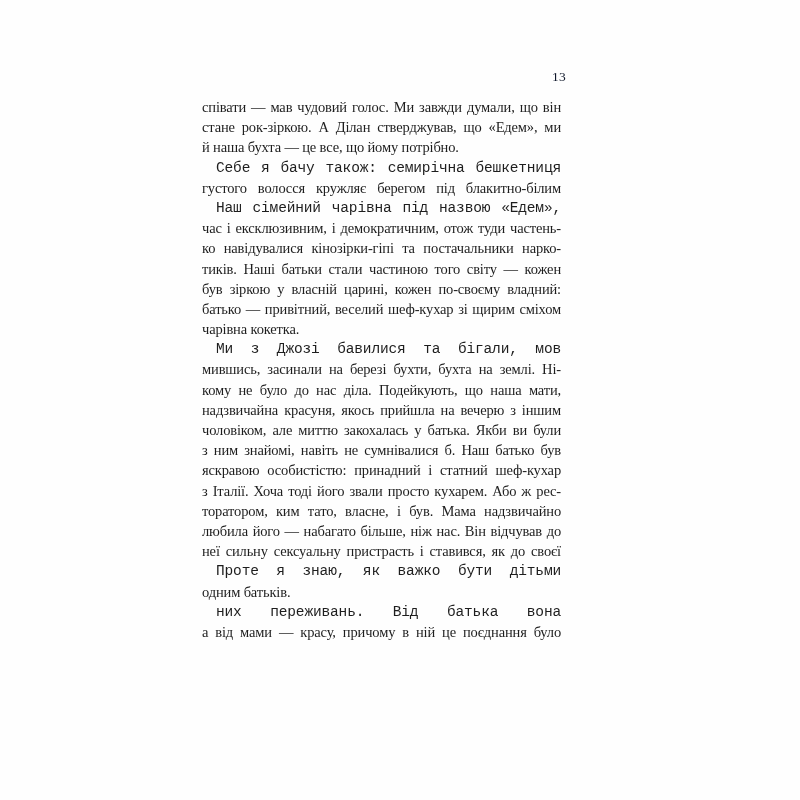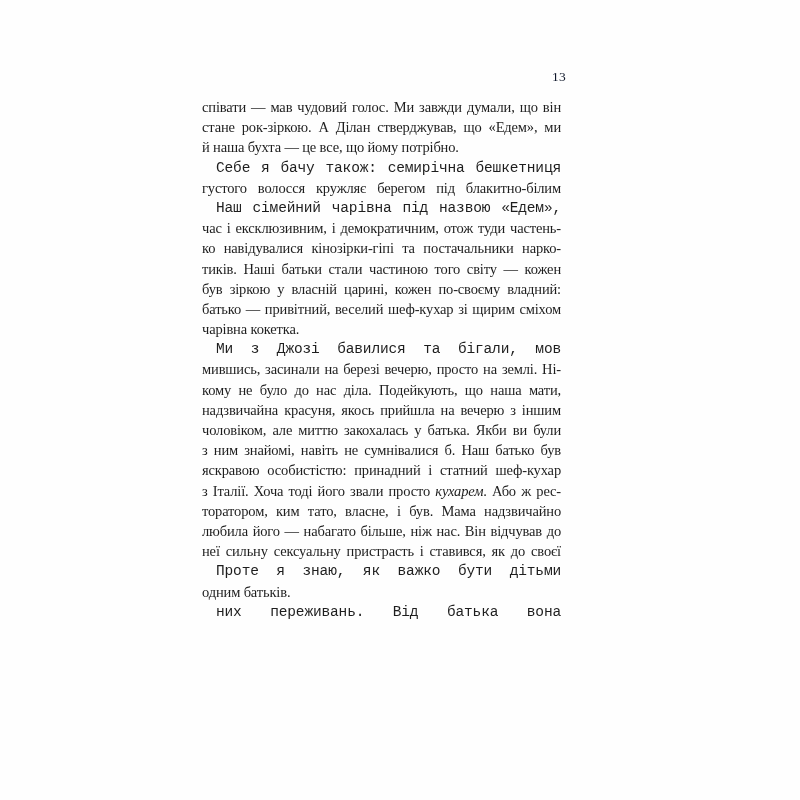--- a/index.html
+++ b/index.html
@@ -46,21 +46,21 @@
     text-align-last: justify;
     white-space: normal;
   }
   .line.endpara {
     text-align-last: left;
   }
   .para.indented .line:first-child {
     text-indent: 14px;
     font-family: Liberation Mono, monospace;
   }
-  .it { font-style: italic; }
+  .it { }
 </style>
 </head>
 <body>
 
 <div class="book-page">
   <div class="folio">13</div>
   <div class="text-block" id="text-block">
       <div class="para">
         <div class="line"><span>співати — мав чудовий голос. Ми завжди думали, що він</span></div>
         <div class="line"><span>стане рок-зіркою. А Ділан стверджував, що «Едем», ми</span></div>
@@ -74,32 +74,33 @@
         <div class="line"><span>Наш сімейний чарівна під назвою «Едем», був водно-</span></div>
         <div class="line"><span>час і ексклюзивним, і демократичним, отож туди частень-</span></div>
         <div class="line"><span>ко навідувалися кінозірки-гіпі та постачальники нарко-</span></div>
         <div class="line"><span>тиків. Наші батьки стали частиною того світу — кожен</span></div>
         <div class="line"><span>був зіркою у власній царині, кожен по-своєму владний:</span></div>
         <div class="line"><span>батько — привітний, веселий шеф-кухар зі щирим сміхом</span></div>
         <div class="line endpara"><span>чарівна кокетка.</span></div>
       </div>
       <div class="para indented">
         <div class="line"><span>Ми з Джозі бавилися та бігали, мов цуценята, а вто-</span></div>
-        <div class="line"><span>мившись, засинали на березі вечерю, просто на землі. Ні-</span></div>
+        <div class="line"><span>мившись, засинали на березі бухти, бухта на землі. Ні-</span></div>
         <div class="line"><span>кому не було до нас діла. Подейкують, що наша мати,</span></div>
         <div class="line"><span>надзвичайна красуня, якось прийшла на вечерю з іншим</span></div>
         <div class="line"><span>чоловіком, але миттю закохалась у батька. Якби ви були</span></div>
         <div class="line"><span>з ним знайомі, навіть не сумнівалися б. Наш батько був</span></div>
         <div class="line"><span>яскравою особистістю: принадний і статний шеф-кухар</span></div>
         <div class="line"><span>з Італії. Хоча тоді його звали просто </span><span class="it">кухарем</span><span>. Або ж рес-</span></div>
         <div class="line"><span>торатором, ким тато, власне, і був. Мама надзвичайно</span></div>
         <div class="line"><span>любила його — набагато більше, ніж нас. Він відчував до</span></div>
         <div class="line"><span>неї сильну сексуальну пристрасть і ставився, як до своєї</span></div>
       </div>
       <div class="para indented">
         <div class="line"><span>Проте я знаю, як важко бути дітьми одержимих одне</span></div>
         <div class="line endpara"><span>одним батьків.</span></div>
       </div>
       <div class="para indented">
         <div class="line"><span>них переживань. Від батька вона успадкувала харизму,</span></div>
+        <div class="line"><span>а від мами — красу, причому в ній це поєднання було</span></div>
       </div>
     </div>
 </div>
 
 </body></html>

